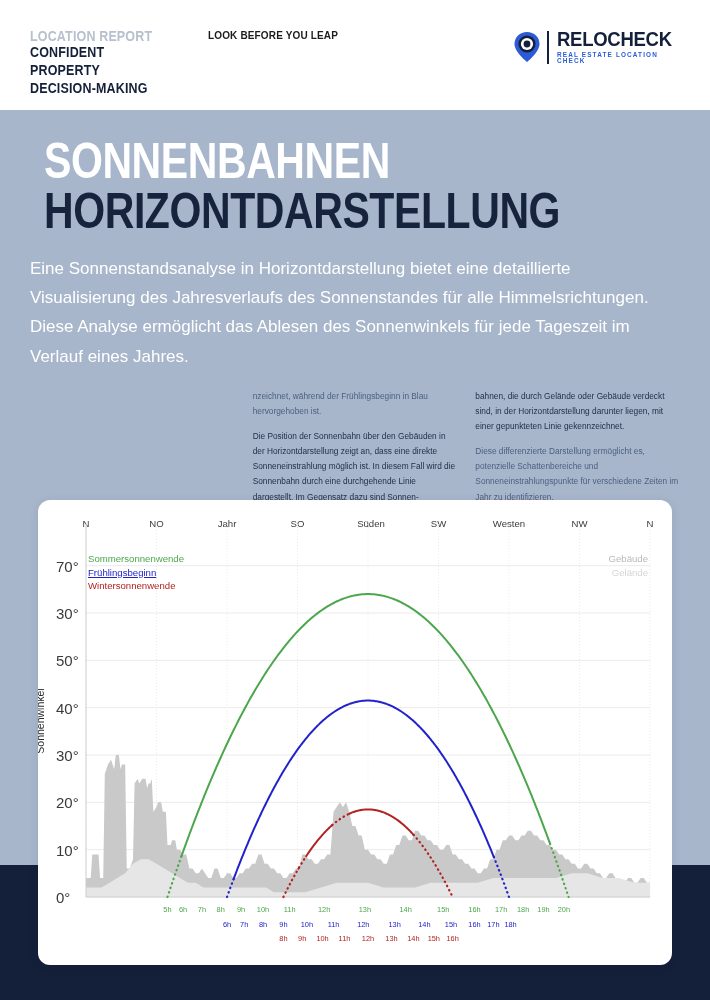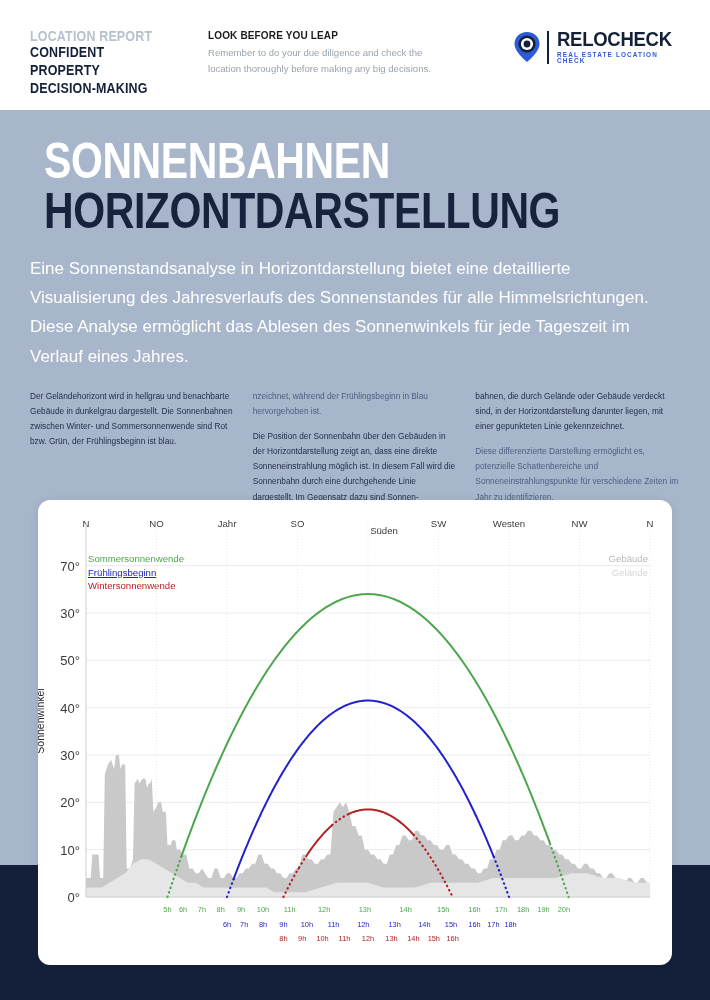--- a/index.html
+++ b/index.html
@@ -112,22 +112,22 @@
     position:absolute; right: 24px; top: 52px; font-size: 9.6px; line-height: 1.42;
     text-align: right;
   }
   .ylabel {
     position:absolute; left: 2px; top: 215px;
     font-size: 10.5px; color:#2a2a2a;
     transform: rotate(-90deg) translateX(-50%);
     transform-origin: left center; white-space: nowrap;
   }
   .ytick {
-    position:absolute; font-size: 13px; color:#3a3a3a;
-    transform: translateY(-50%); text-align: right; width: 24px;
+    position:absolute; font-size: 15px; color:#3a3a3a;
+    transform: translateY(-50%); width: 24px;
   }
   .hourrow { position:absolute; width:100%; height:12px; }
   .hourrow span {
     position:absolute; font-size:7.4px; transform: translateX(-50%); white-space:nowrap;
   }
 
   
   .footer {
     position:absolute; left:0; top:865px; width:710px; height:135px;
     background:#14203a;
@@ -138,21 +138,20 @@
 
 <div class="header">
   <div class="hdr-left">
     <div class="hdr-kicker">LOCATION REPORT</div>
     <div class="hdr-title">CONFIDENT PROPERTY</div>
     <div class="hdr-title">DECISION-MAKING</div>
   </div>
 
   <div class="hdr-mid">
     <div class="hdr-mid-title">LOOK BEFORE YOU LEAP</div>
-    <div class="hdr-mid-body">Remember to do your due diligence and check the location thoroughly before making any big decisions.</div>
   </div>
 
   <div class="hdr-right">
     <div class="logo-wrap">
       <span class="logo-pin">
         <svg width="28" height="32" viewBox="0 0 28 32">
           <path d="M14 1 C6.8 1 1.5 6.3 1.5 13 C1.5 21 14 31 14 31 C14 31 26.5 21 26.5 13 C26.5 6.3 21.2 1 14 1 Z" fill="#2b5bd7"></path>
           <circle cx="14" cy="13" r="8.6" fill="#14203a"></circle>
           <circle cx="14" cy="13" r="6.1" fill="#ffffff"></circle>
           <circle cx="14" cy="13" r="3.4" fill="#14203a"></circle>
@@ -170,21 +169,20 @@
 <div class="panel">
   <div class="big-title-wrap">
     <div class="big-title-1">SONNENBAHNEN</div>
     <div class="big-title-2">HORIZONTDARSTELLUNG</div>
   </div>
 
   <div class="lede">Eine Sonnenstandsanalyse in Horizontdarstellung bietet eine detaillierte Visualisierung des Jahresverlaufs des Sonnenstandes für alle Himmelsrichtungen. Diese Analyse ermöglicht das Ablesen des Sonnenwinkels für jede Tageszeit im Verlauf eines Jahres.</div>
 
   <div class="cols">
     <div class="col">
-      <p>Der Geländehorizont wird in hellgrau und benachbarte Gebäude in dunkelgrau dargestellt.  Die Sonnenbahnen zwischen Winter- und Sommersonnenwende sind Rot bzw. Grün, der Frühlingsbeginn ist blau.</p>
     </div>
     <div class="col">
       <p class="muted">nzeichnet, während der Frühlingsbeginn in Blau hervorgehoben ist.</p>
       <p>Die Position der Sonnenbahn über den Gebäuden in der Horizontdarstellung zeigt an, dass eine direkte Sonneneinstrahlung möglich ist. In diesem Fall wird die Sonnenbahn durch eine durchgehende Linie dargestellt. Im Gegensatz dazu sind Sonnen-</p>
     </div>
     <div class="col">
       <p>bahnen, die durch Gelände oder Gebäude verdeckt sind, in der Horizontdarstellung darunter liegen, mit einer gepunkteten Linie gekennzeichnet.</p>
       <p class="muted">Diese differenzierte Darstellung ermöglicht es, potenzielle Schattenbereiche und Sonneneinstrahlungspunkte für verschiedene Zeiten im Jahr zu identifizieren.</p>
     </div>
   </div>
@@ -193,21 +191,21 @@
 <div class="footer"></div>
 
 <div class="card">
   <div class="chart-inner">
 
     <div class="dir-labels" id="dir-labels">
         <span style="left: 48px;">N</span>
         <span style="left: 118.5px;">NO</span>
         <span style="left: 189px;">Jahr</span>
         <span style="left: 259.5px;">SO</span>
-        <span style="left: 346px; margin-top: 7px;">Süden</span>
+        <span style="left: 333px;">Süden</span>
         <span style="left: 400.5px;">SW</span>
         <span style="left: 471px;">Westen</span>
         <span style="left: 541.5px;">NW</span>
         <span style="left: 612px;">N</span>
       </div>
 
     <div class="legend-left" id="legend-left">
         <div style="color: rgb(76, 166, 76);">Sommersonnenwende</div>
         <div style="color: rgb(34, 34, 204); text-decoration: underline;">Frühlingsbeginn</div>
         <div style="color: rgb(178, 34, 34);">Wintersonnenwende</div>

